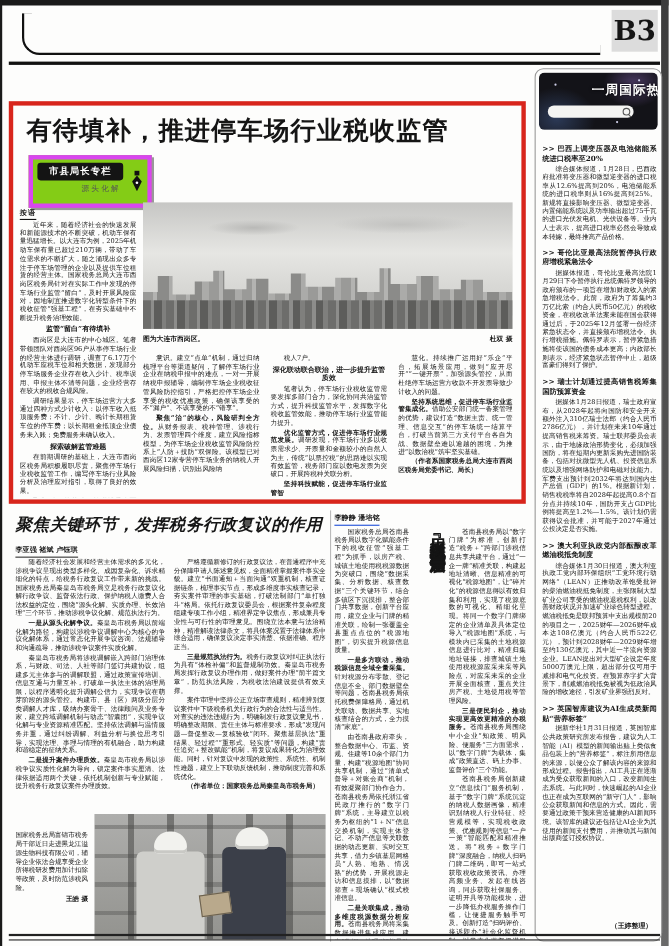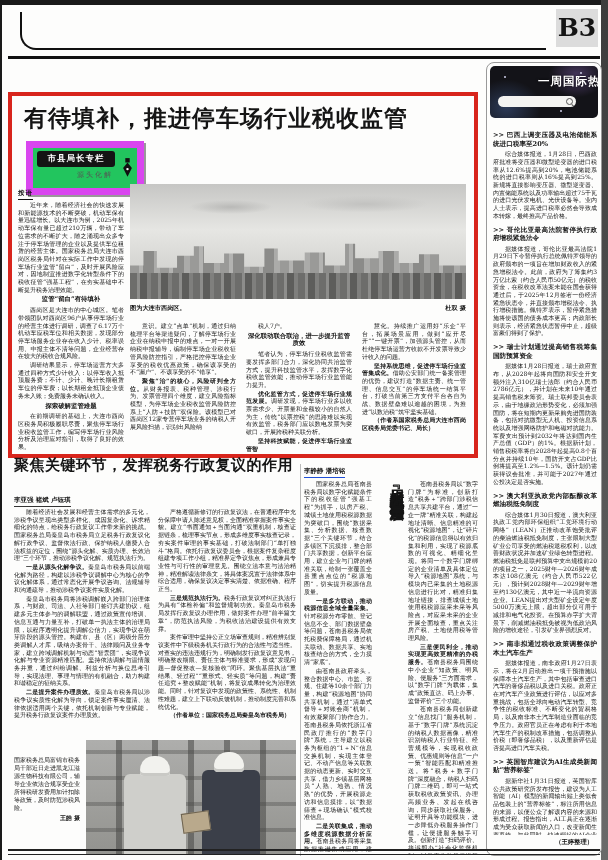--- a/index.html
+++ b/index.html
@@ -13,22 +13,22 @@
   .masthead-rule{position:absolute;left:20px;top:12px;width:524px;height:36px;
     border-left:2px solid #111;border-bottom:2px solid #111;border-bottom-left-radius:16px;}
   .section-title{position:absolute;left:30px;top:13px;font-size:19px;font-weight:bold;letter-spacing:2px;}
   .page-no{position:absolute;left:556px;top:9px;width:42px;height:38px;background:#dcdcdc;
     font-size:25px;font-weight:bold;text-align:center;line-height:38px;}
   .header-bar{position:absolute;left:8px;top:56px;width:592px;height:3px;background:#111;}
   
   .main-box{position:absolute;left:8px;top:92px;width:470px;height:366px;border:4px solid #d8251c;background:#fdfdfc;box-sizing:border-box;}
   .main-headline{position:absolute;left:24px;top:103px;width:444px;font-size:23px;font-weight:bold;letter-spacing:1px;white-space:nowrap;}
   
-  .badge{position:absolute;left:26px;top:141px;width:104px;height:40px;background:#22c55e;
-    border:7px solid #d946ef;box-shadow:2px 2px 0 #999;display:flex;}
+  .badge{position:absolute;left:26px;top:141px;width:104px;height:40px;background:#84cc16;
+    border:4px solid #d946ef;box-shadow:2px 2px 0 #999;display:flex;}
   .badge-texts{flex:1;padding:3px 2px 0 4px;}
   .badge-l1{background:#141414;color:#fff;font-size:8.5px;font-weight:bold;text-align:center;
     border-radius:3px;padding:2px 0;font-family:"DejaVu Sans","Liberation Sans",sans-serif;letter-spacing:1px;}
   .badge-l2{font-size:7px;color:#555;text-align:right;padding:3px 2px 0 0;letter-spacing:2px;}
   .badge-pen{width:20px;display:flex;align-items:center;justify-content:center;}
   
   .anyu{position:absolute;left:18px;top:189px;font-size:6.5px;font-weight:bold;border-bottom:1.5px solid #111;padding-bottom:1px;letter-spacing:1px;}
   
   .colbox{position:absolute;overflow:hidden;}
   .body-txt p{margin:0 0 1px 0;font-size:6px;line-height:7.7px;text-align:justify;text-indent:12px;}
@@ -47,21 +47,21 @@
     background:radial-gradient(60px 10px at 30% 50%,#b9b9b7 0,transparent 70%),radial-gradient(90px 12px at 70% 40%,#c2c2c0 0,transparent 70%);}
   .bld-far{position:absolute;left:0;bottom:12px;width:100%;height:48px;
     background:repeating-linear-gradient(90deg,#9a9a98 0 9px,#b3b3b1 9px 13px,#8b8b89 13px 24px,#ababa9 24px 30px);
     clip-path:polygon(0 55%,4% 55%,4% 25%,8% 25%,8% 60%,14% 60%,14% 35%,19% 35%,19% 15%,22% 15%,22% 50%,28% 50%,28% 30%,34% 30%,34% 58%,40% 58%,40% 20%,44% 20%,44% 45%,52% 45%,52% 28%,58% 28%,58% 55%,64% 55%,64% 10%,67% 10%,67% 40%,74% 40%,74% 25%,80% 25%,80% 50%,86% 50%,86% 32%,92% 32%,92% 55%,100% 55%,100% 100%,0 100%);}
   .bld-near{position:absolute;left:0;bottom:0;width:100%;height:26px;
     background:repeating-linear-gradient(90deg,#6d6d6b 0 7px,#8d8d8b 7px 10px,#5d5d5b 10px 17px,#7f7f7d 17px 21px);}
   .photo-caption-row{position:absolute;left:130px;top:304px;width:336px;display:flex;justify-content:space-between;}
   .photo-caption{font-size:6.2px;font-weight:bold;}
   .photo-credit{font-size:6.2px;font-weight:bold;}
   
-  .rev-headline{position:absolute;left:14px;top:456px;width:282px;font-size:15px;font-weight:bold;letter-spacing:0.5px;white-space:nowrap;}
+  .rev-headline{position:absolute;left:14px;top:468px;width:282px;font-size:15px;font-weight:bold;letter-spacing:0.5px;white-space:nowrap;font-style:italic;}
   .rev-authors{position:absolute;left:14px;top:496px;font-size:6.5px;font-weight:bold;border-bottom:1px solid #333;padding-bottom:1px;}
   #r-colA{left:14px;top:508px;width:136px;height:226px;}
   #r-colB{left:158px;top:508px;width:138px;height:226px;}
   
   .pn-caption{position:absolute;left:14px;top:756px;width:66px;font-size:6px;line-height:8px;text-align:justify;}
   .pn-credit{display:block;text-align:right;font-weight:bold;margin-top:2px;}
   .worker-photo{position:absolute;left:86px;top:740px;width:210px;height:114px;overflow:hidden;
     background:linear-gradient(180deg,#aeaeac,#93938f);}
   .beams{position:absolute;inset:0;background:
     repeating-linear-gradient(90deg,transparent 0 30px,rgba(70,70,68,.55) 30px 36px),
@@ -242,24 +242,20 @@
         <div>
           <div class="news-title" data-field="title">&gt;&gt; 瑞士计划通过提高销售税筹集国防预算资金</div>
           <p class="news-body" data-field="body">据媒体1月28日报道，瑞士政府宣布，从2028年起将向国防和安全开支额外注入310亿瑞士法郎（约合人民币2786亿元），并计划在未来10年通过提高销售税来筹资。瑞士联邦委员会表示，由于地缘政治形势变化，必须加强国防，将在短期内更新采购先进国防装备，包括对抗微型无人机、投资信息系统以及增强网络防护和电磁对抗能力。军费支出预计到2032年将达到国内生产总值（GDP）的1%。根据新计划，销售税税率将自2028年起提高0.8个百分点并持续10年，国防开支占GDP比例将提高至1.2%—1.5%。该计划仍需获得议会批准，并可能于2027年通过公投决定是否实施。</p>
         </div>
 
         <div>
           <div class="news-title" data-field="title">&gt;&gt; 澳大利亚执政党内部酝酿改革燃油税抵免制度</div>
           <p class="news-body" data-field="body">综合媒体1月30日报道，澳大利亚执政工党内部环保组织“工党环境行动网络”（LEAN）正推动改革饱受批评的柴油燃油税抵免制度，主张限制大型矿业公司享受的燃油税退税权利，以改善财政状况并加速矿业绿色转型进程。燃油税抵免是联邦预算中支出规模前20的项目之一，2025财年—2026财年成本达108亿澳元（约合人民币522亿元），预计到2028财年—2029财年增至约130亿澳元，其中近一半流向资源企业。LEAN提出对大型矿企设定年度5000万澳元上限，超出部分仅可用于减排和电气化投资。在预算赤字扩大背景下，削减燃油税抵免被视为低政治风险的增收途径，引发矿业界强烈反对。</p>
         </div>
 
-        <div>
-          <div class="news-title" data-field="title">&gt;&gt; 南非拟通过税收政策调整保护本土汽车生产</div>
-          <p class="news-body" data-field="body">据媒体报道，南非政府1月27日表示，将在2月启动推出一项干预措施以保障本土汽车生产，其中包括审查进口汽车的奢侈品税以及进口关税。政府正在对汽车产业政策进行评估，以应对多重挑战，包括全球向电动汽车转型、竞争性的税收标准、不断变化的贸易格局，以及南非本土汽车制造业面临的竞争压力。政府官员正在考虑有利于本地汽车生产的税制改革措施，包括调整从价税（即奢侈品税），以及重新评估是否提高进口汽车关税。</p>
-        </div>
 
         <div>
           <div class="news-title" data-field="title">&gt;&gt; 英国智库建议为AI生成类新闻贴“营养标签”</div>
           <p class="news-body" data-field="body">据新华社1月31日报道，英国智库公共政策研究所发布报告，建议为人工智能（AI）模型的新闻输出贴上类似食品包装上的“营养标签”，标注所用信息的来源，以便公众了解该内容的来源和形成过程。报告指出，AI工具正在逐渐成为受众获取新闻的入口，改变新闻生态系统。与此同时，快速崛起的AI企业也正在成为互联网的“新守门人”，影响公众获取新闻和信息的方式。因此，需要通过政策干预来营造健康的AI新闻环境。该智库的建议还包括让AI企业为其使用的新闻支付费用，并推动其与新闻出版商签订授权协议。</p>
         </div>
       </div>
     <div class="sb-credit">（王婷整理）</div>
   </div>
 
   <div class="bottom-rule1"></div>

